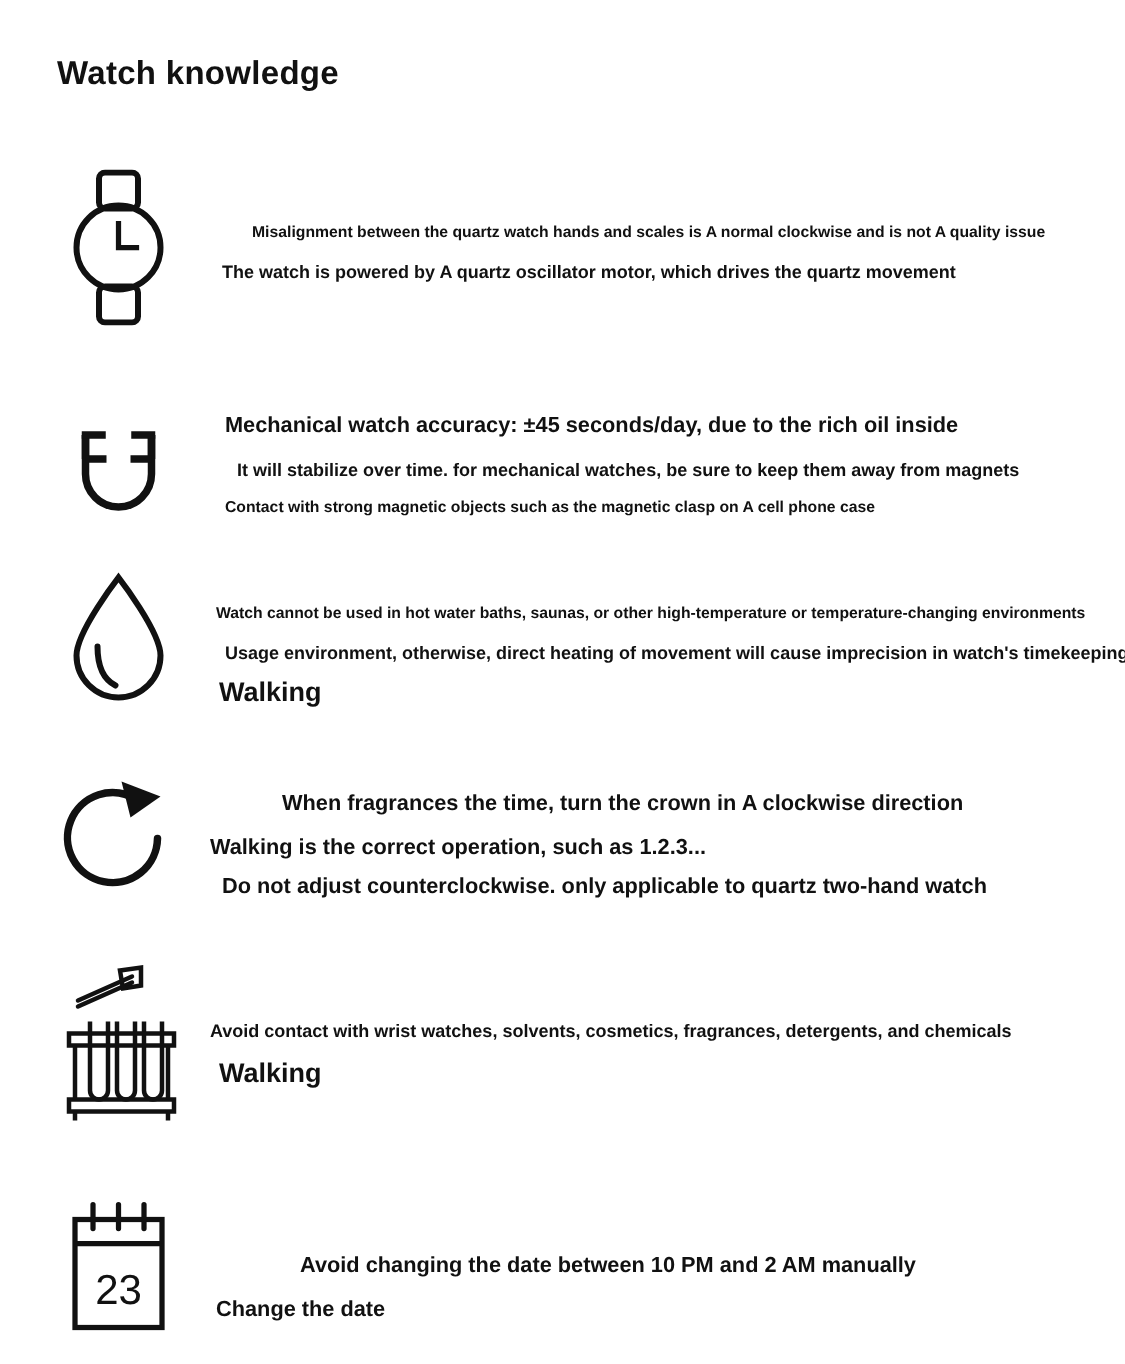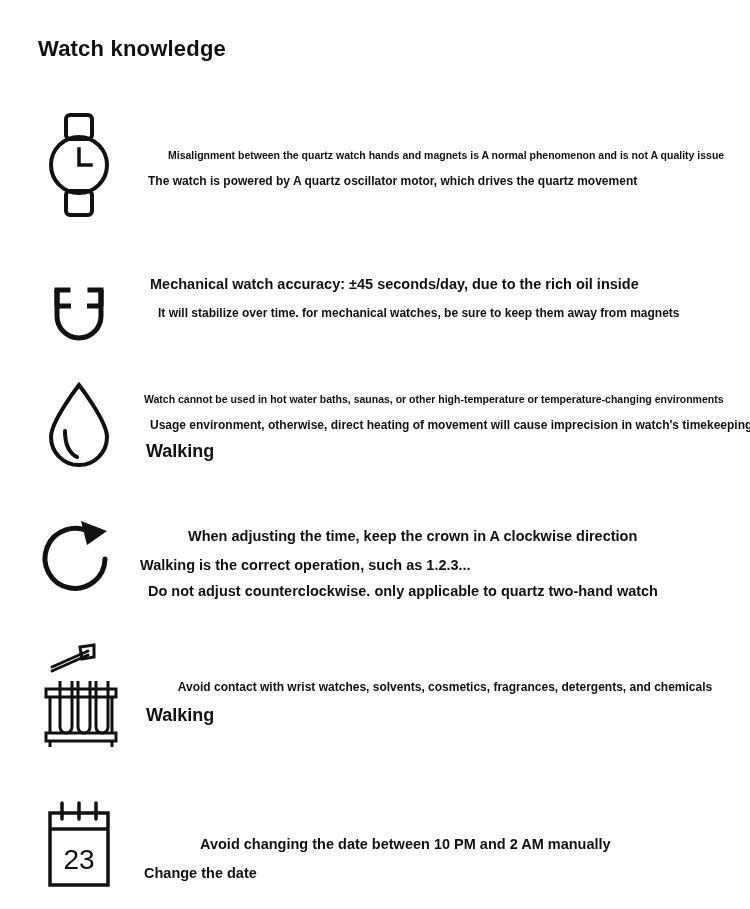--- a/index.html
+++ b/index.html
@@ -85,64 +85,65 @@
   <div class="section" style="top:110px; height:115px;">
     <div class="icon-box" style="top:0px; height:110px;">
       <svg width="76" height="104" viewBox="0 0 76 104">
         <rect x="25" y="2" width="26" height="24" rx="4" fill="none" stroke="#111" stroke-width="4"></rect>
         <rect x="25" y="78" width="26" height="24" rx="4" fill="none" stroke="#111" stroke-width="4"></rect>
         <circle cx="38" cy="52" r="28" fill="none" stroke="#111" stroke-width="4"></circle>
         <path d="M38 36 L38 52 L50 52" fill="none" stroke="#111" stroke-width="3.5" stroke-linecap="square"></path>
       </svg>
     </div>
     <div class="lines" style="top:38px;">
-      <span class="line t-small" style="margin-left:28px;">Misalignment between the quartz watch hands and magnets is A normal phenomenon and is not A quality issue</span>
+      <span class="line t-small" style="margin-left:28px;">Misalignment between the quartz watch hands and scales is A normal clockwise and is not A quality issue</span>
       <span class="line t-mid" style="margin-left:8px; margin-top:8px;">The watch is powered by A quartz oscillator motor, which drives the quartz movement</span>
     </div>
   </div>
 
   <div class="section" style="top:266px; height:110px;">
     <div class="icon-box" style="top:0px; height:100px;">
       <svg width="72" height="80" viewBox="0 0 72 80">
         <path d="M14 14 L14 40 a22 22 0 0 0 44 0 L58 14" fill="none" stroke="#111" stroke-width="5"></path>
         <path d="M14 14 L14 30 M58 14 L58 30" fill="none" stroke="#111" stroke-width="5"></path>
         <rect x="11.5" y="11.5" width="16" height="5" fill="#111"></rect>
         <rect x="44.5" y="11.5" width="16" height="5" fill="#111"></rect>
         <path d="M14 30 L28 30 M44 30 L58 30" stroke="#111" stroke-width="5"></path>
       </svg>
     </div>
     <div class="lines" style="top:8px;">
       <span class="line t-big" style="margin-left:10px;">Mechanical watch accuracy: ±45 seconds/day, due to the rich oil inside</span>
       <span class="line t-mid" style="margin-left:18px; margin-top:8px;">It will stabilize over time. for mechanical watches, be sure to keep them away from magnets</span>
+      <span class="line t-small" style="margin-left:10px; margin-top:9px;">Contact with strong magnetic objects such as the magnetic clasp on A cell phone case</span>
     </div>
   </div>
 
   <div class="section" style="top:375px; height:110px;">
     <div class="icon-box" style="top:0px; height:100px;">
       <svg width="72" height="92" viewBox="0 0 72 92">
         <path d="M36 6 C36 6 8 42 8 58 a28 28 0 0 0 56 0 C64 42 36 6 36 6 Z" fill="none" stroke="#111" stroke-width="4"></path>
         <path d="M22 52 C22 66 26 74 34 78" fill="none" stroke="#111" stroke-width="4" stroke-linecap="round"></path>
       </svg>
     </div>
-    <div class="lines" style="top:17px;">
+    <div class="lines" style="top:27px;">
       <span class="line t-small" style="margin-left:4px;">Watch cannot be used in hot water baths, saunas, or other high-temperature or temperature-changing environments</span>
       <span class="line t-mid" style="margin-left:10px; margin-top:8px;">Usage environment, otherwise, direct heating of movement will cause imprecision in watch's timekeeping</span>
       <span class="line t-xbig" style="margin-left:6px; margin-top:4px;">Walking</span>
     </div>
   </div>
 
   <div class="section" style="top:510px; height:110px;">
     <div class="icon-box" style="top:0px; height:100px;">
       <svg width="80" height="90" viewBox="0 0 80 90">
         <path d="M52 18 A30 30 0 1 0 66 44" fill="none" stroke="#111" stroke-width="5" stroke-linecap="round"></path>
         <polygon points="42,6 68,16 48,30" fill="#111"></polygon>
       </svg>
     </div>
     <div class="lines" style="top:16px;">
-      <span class="line t-big" style="margin-left:48px;">When adjusting the time, keep the crown in A clockwise direction</span>
+      <span class="line t-big" style="margin-left:48px;">When fragrances the time, turn the crown in A clockwise direction</span>
       <span class="line t-big" style="margin-top:7px;">Walking is the correct operation, such as 1.2.3...</span>
       <span class="line t-big" style="margin-left:8px; margin-top:4px;">Do not adjust counterclockwise. only applicable to quartz two-hand watch</span>
     </div>
   </div>
 
   <div class="section" style="top:640px; height:115px;">
     <div class="icon-box" style="top:0px; height:110px;">
       <svg width="86" height="108" viewBox="0 0 86 108">
 
         <path d="M16 26 L52 10" stroke="#111" stroke-width="3" stroke-linecap="round"></path>
@@ -153,21 +154,21 @@
         <path d="M42 40 L42 86 a6 6 0 0 0 12 0 L54 40" fill="none" stroke="#111" stroke-width="3"></path>
         <path d="M60 40 L60 86 a6 6 0 0 0 12 0 L72 40" fill="none" stroke="#111" stroke-width="3"></path>
 
         <rect x="10" y="48" width="70" height="8" fill="none" stroke="#111" stroke-width="3"></rect>
         <rect x="10" y="92" width="70" height="8" fill="none" stroke="#111" stroke-width="3"></rect>
         <path d="M14 56 L14 92 M76 56 L76 92" stroke="#111" stroke-width="3"></path>
         <path d="M14 100 L14 106 M76 100 L76 106" stroke="#111" stroke-width="3"></path>
       </svg>
     </div>
     <div class="lines" style="top:38px;">
-      <span class="line t-mid" style="margin-left:10px;text-align:center;">Avoid contact with wrist watches, solvents, cosmetics, fragrances, detergents, and chemicals</span>
+      <span class="line t-mid" style="">Avoid contact with wrist watches, solvents, cosmetics, fragrances, detergents, and chemicals</span>
       <span class="line t-xbig" style="margin-left:6px; margin-top:6px;">Walking</span>
     </div>
   </div>
 
   <div class="section" style="top:796px; height:110px;">
     <div class="icon-box" style="top:0px; height:105px;">
       <svg width="78" height="100" viewBox="0 0 78 100">
         <rect x="10" y="14" width="58" height="72" fill="none" stroke="#111" stroke-width="3.5"></rect>
         <path d="M22 4 L22 20 M39 4 L39 20 M56 4 L56 20" stroke="#111" stroke-width="3.5" stroke-linecap="round"></path>
         <path d="M10 30 L68 30" stroke="#111" stroke-width="3.5"></path>

